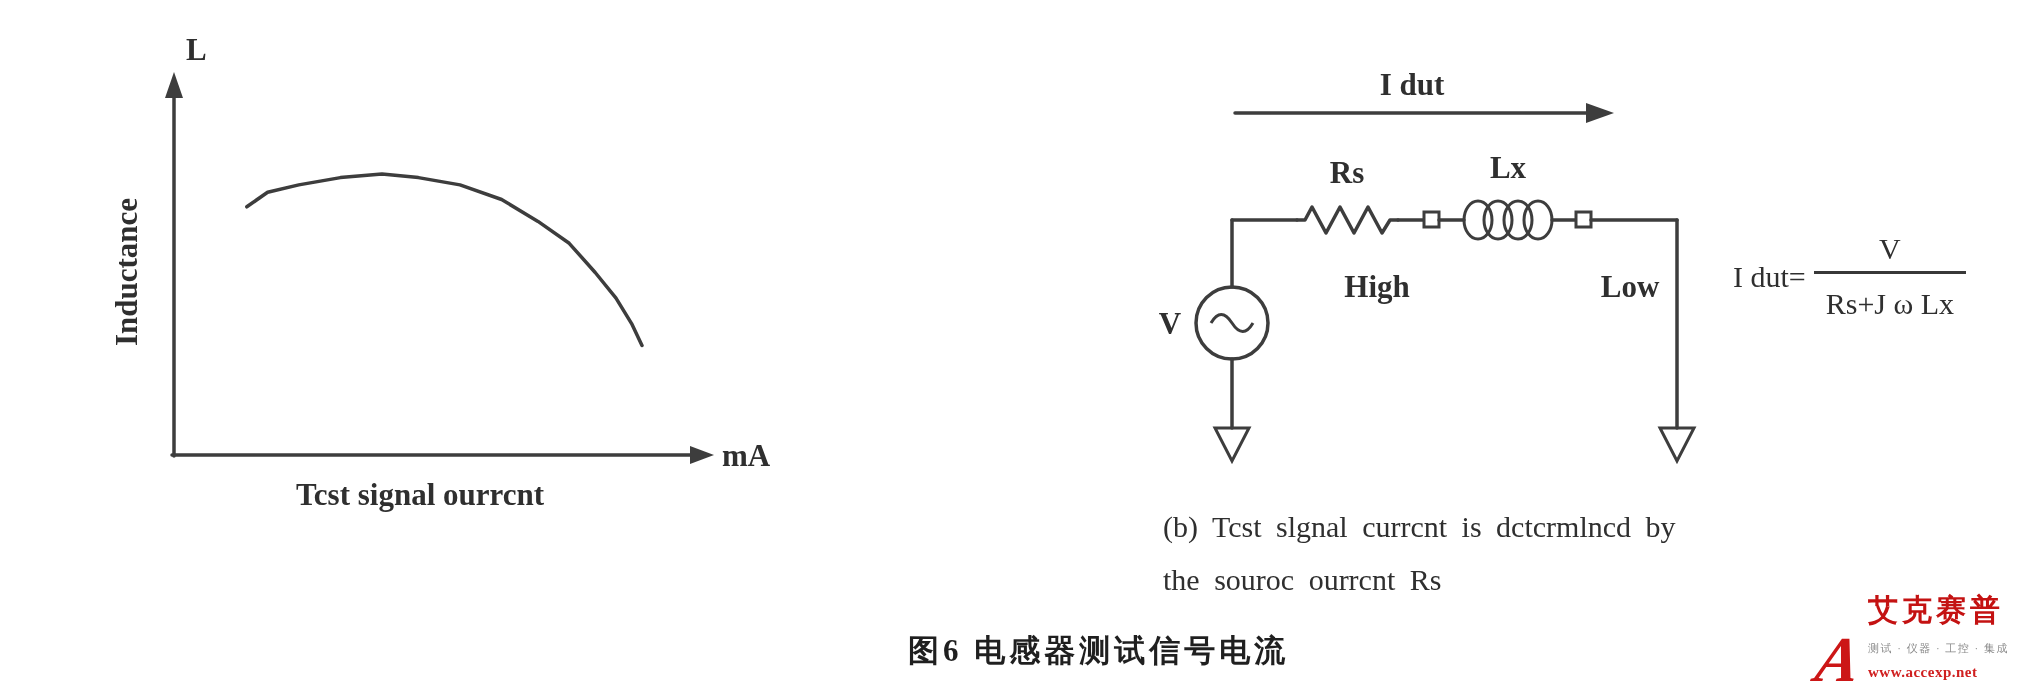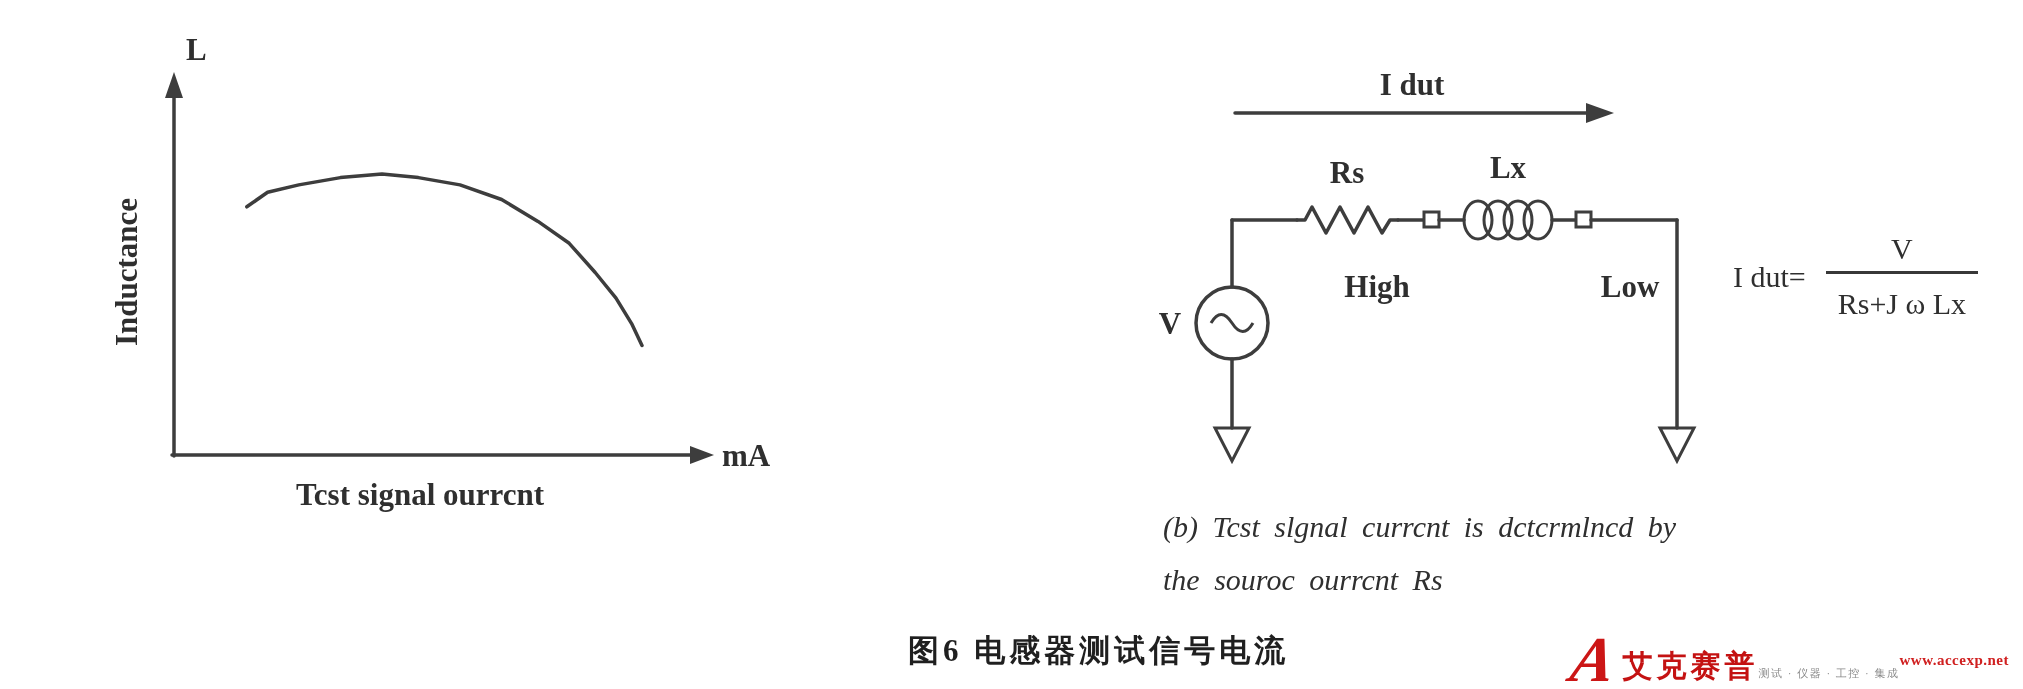--- a/index.html
+++ b/index.html
@@ -11,32 +11,32 @@
   .abs { position:absolute; }
   svg.layer { position:absolute; left:0; top:0; }
   svg text { font-family:"Liberation Serif","DejaVu Serif",serif; fill:#2f2f2f; }
   .wire { stroke:#3d3d3d; stroke-width:3.5; fill:none; stroke-linecap:round; stroke-linejoin:round; }
   .thin { stroke:#3d3d3d; stroke-width:3; fill:none; }
   .fillhead { fill:#3d3d3d; stroke:none; }
   .node-square { fill:#ffffff; stroke:#3d3d3d; stroke-width:3; }
   .lbl-b { font-size:31px; font-weight:600; }
   .caption-a { left:148px; top:542px; font-size:31px; letter-spacing:.5px; }
   .caption-b { left:1163px; top:500px; font-size:30px; line-height:1.78; word-spacing:7px; }
-  .caption-b .cap-line { display:block;font-style:italic; }
+  .caption-b .cap-line { display:block; }
   .fig-caption { left:908px; top:630px; font-size:31px; font-weight:bold; letter-spacing:4px; color:#1f1f1f; }
-  .formula { left:1733px; top:232px; display:flex; align-items:center; font-size:30px; gap:20px; }
+  .formula { left:1733px; top:232px; display:flex; align-items:center; font-size:30px; gap:8px; }
   .frac { display:inline-flex; flex-direction:column; align-items:center; }
   .frac .num { padding:0 8px 5px; }
   .frac .den { border-top:3px solid #383838; padding:13px 12px 0; white-space:nowrap; }
   .logo { right:14px; bottom:4px; display:flex; align-items:flex-end; gap:8px; }
   .logo-a { font-size:64px; font-weight:bold; font-style:italic; color:#cc1616; line-height:.8; transform:skewX(-10deg); }
-  .logo-col { display:flex; align-items:flex-start; padding-bottom:4px; }
+  .logo-col { display:flex; flex-direction:column; align-items:flex-start; padding-bottom:4px; }
   .logo-brand { font-size:30px; font-weight:bold; color:#c41212; letter-spacing:4px; line-height:1.05; }
   .logo-tagline { font-size:11px; color:#8a8a8a; letter-spacing:1.5px; margin-top:16px; }
-  .logo-url { font-size:15px; color:#d02020; font-weight:bold; margin-top:2px; letter-spacing:.5px; }
+  .logo-url { font-size:15px; color:#d02020; font-weight:bold; margin-top:8px; letter-spacing:.5px; }
 </style>
 </head>
 <body>
 
 <div class="page">
 
   <svg class="layer" width="2023" height="689" viewBox="0 0 2023 689">
 
     <g>
       <line class="wire" x1="174" y1="456" x2="174" y2="92"></line>

